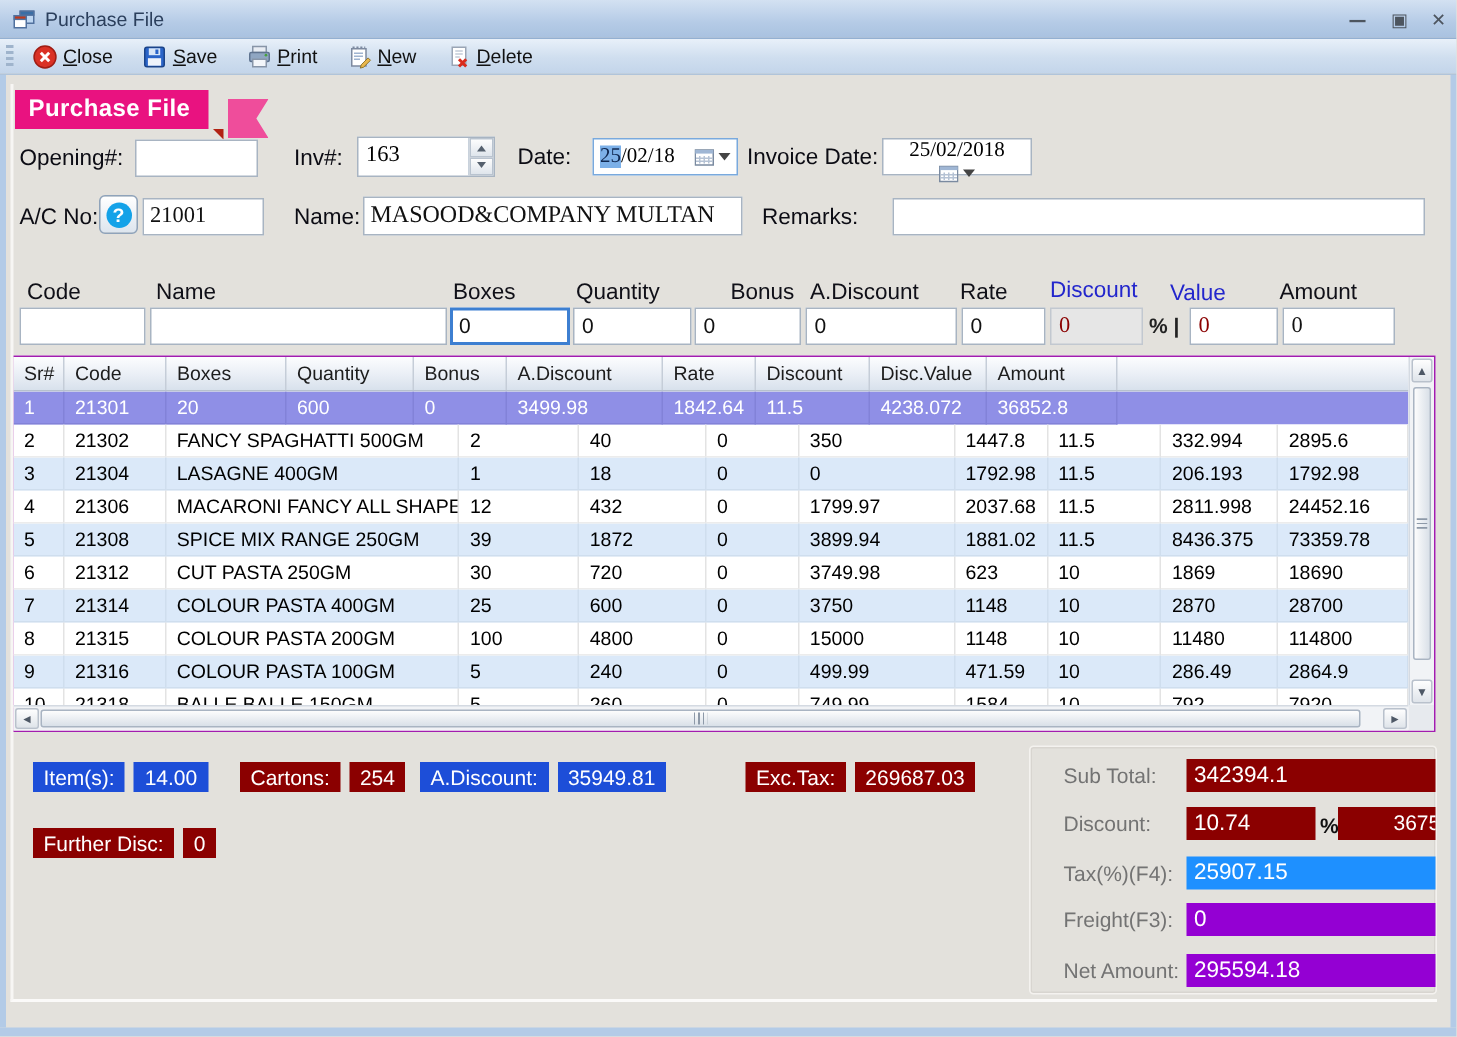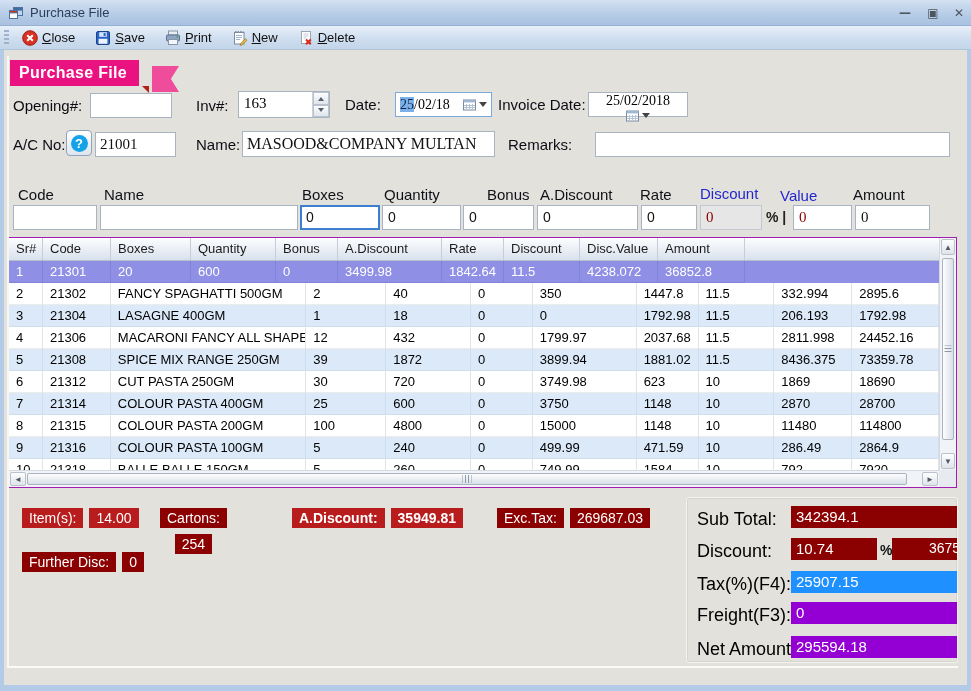--- a/index.html
+++ b/index.html
@@ -100,27 +100,27 @@
     background:repeating-linear-gradient(#8d99a8 0 1px, transparent 1px 3px); }
   .hthumb { position:absolute; top:2px; bottom:2px; left:18px; width:880px; border:1px solid #a9b4c2; border-radius:2px;
     background:linear-gradient(#fdfdfd,#d9e0e8); }
   .hthumb::after { width:9px; height:8px;
     background:repeating-linear-gradient(90deg,#8d99a8 0 1px, transparent 1px 3px); }
   .corner { position:absolute; right:0; bottom:0; width:17px; height:17px; background:#e7eaee; }
 
   
   .badge-row { display:flex; gap:6px; align-items:center; }
   .badge { color:#fff; font-size:14px; padding:2px 7px; white-space:nowrap; }
-  .purple { background:#b91c1c; }
+  .purple { background:#1d4ed8; }
   .maroon { background:#8b0000; }
 
   
   .totals { left:686px; top:497px; width:272px; height:166px; border:1px solid #f4f2ef;
     border-radius:3px; box-shadow:inset 0 0 0 1px #d8d5d0; }
-  .t-label { position:absolute; left:10px; font-size:18px; color:#000000; }
+  .t-label { position:absolute; left:22px; font-size:14px; color:#737373; }
   .t-box { position:absolute; height:22px; color:#fff; font-size:15px; padding:2px 5px; overflow:hidden; white-space:nowrap; }
   .bg-maroon { background:#8b0000; }
   .bg-blue { background:#1e90ff; }
   .bg-violet { background:#9400d3; }
   .t-pct { position:absolute; font-size:14px; font-weight:bold; color:#111; }
 </style>
 </head>
 <body>
 
 <div class="abs titlebar">
@@ -433,25 +433,25 @@
     <div class="hthumb"></div>
     <div class="sbtn" style="top:1px;bottom:1px;right:1px;width:16px;">►</div>
   </div>
   <div class="corner"></div>
 </div>
 
 <div class="abs badge-row" style="left:22px;top:508px;">
   <span class="badge purple">Item(s):</span>
   <span class="badge purple">14.00</span>
 </div>
-<div class="abs badge-row" style="left:160px;top:508px;flex-direction:column;">
+<div class="abs badge-row" style="left:160px;top:508px;">
   <span class="badge maroon">Cartons:</span>
   <span class="badge maroon">254</span>
 </div>
-<div class="abs badge-row" style="left:292px;top:508px;font-weight:bold;">
+<div class="abs badge-row" style="left:280px;top:508px;">
   <span class="badge purple">A.Discount:</span>
   <span class="badge purple">35949.81</span>
 </div>
 <div class="abs badge-row" style="left:497px;top:508px;">
   <span class="badge maroon">Exc.Tax:</span>
   <span class="badge maroon">269687.03</span>
 </div>
 <div class="abs badge-row" style="left:22px;top:552px;">
   <span class="badge maroon">Further Disc:</span>
   <span class="badge maroon">0</span>

